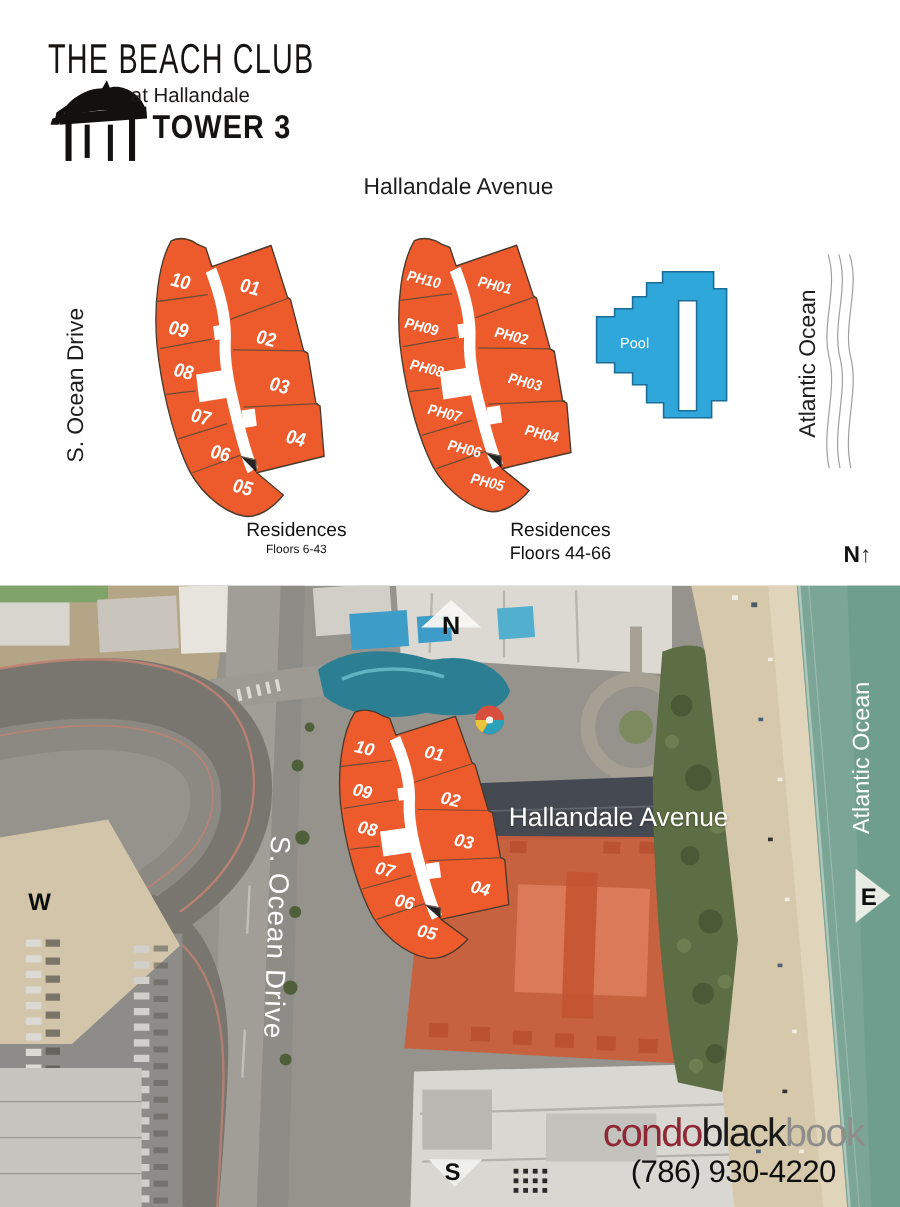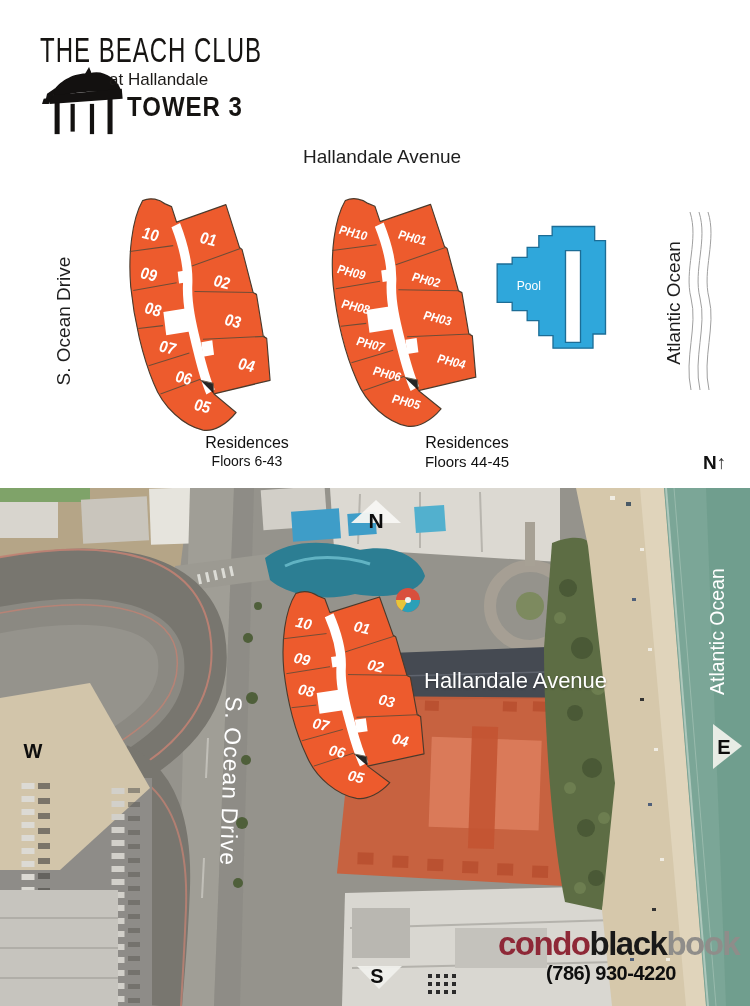--- a/index.html
+++ b/index.html
@@ -24,25 +24,25 @@
   .cap-ph{left:397px;top:433px;width:140px;}
   .north-up{left:703px;top:452px;font-size:19px;color:#111;font-weight:600;}
   .north-up .arrow{font-weight:400;color:#333;}
   .unit-label{fill:#ffffff;font-family:"Liberation Sans",sans-serif;font-style:italic;
               font-weight:bold;text-anchor:middle;}
   .map-text{fill:#ffffff;font-family:"Liberation Sans",sans-serif;}
   .compass-letter{fill:#0d0d0d;font-family:"Liberation Sans",sans-serif;font-weight:600;
                   text-anchor:middle;}
   
   .brand{left:498px;top:927px;width:226px;text-align:center;line-height:1;}
-  .brand-line{font-size:33px;font-weight:bold;letter-spacing:-1.5px;white-space:nowrap;}
+  .brand-line{font-size:33px;font-weight:normal;letter-spacing:-1.5px;white-space:nowrap;}
   .brand-condo{color:#8e2837;}
   .brand-black{color:#191919;}
   .brand-book{color:#8f8d8a;}
-  .brand-phone{font-size:20px;font-weight:bold;color:#0e0e0e;margin-top:3px;letter-spacing:-0.5px;}
+  .brand-phone{font-size:26px;font-weight:normal;color:#0e0e0e;margin-top:3px;letter-spacing:-0.5px;}
 </style>
 </head>
 <body>
 
 <div class="page">
 
   <div class="abs logo-title">THE BEACH CLUB</div>
   <svg class="abs logo-hut" width="84" height="76" viewBox="0 0 100 90">
     <g fill="#131110">
       <path d="M14,36 C20,26 38,14 56,16 C72,10 88,22 93,33 L95,40 L90,42 C70,34 34,38 14,45 Z"></path>
@@ -128,25 +128,25 @@
   <svg class="abs" style="left:488px;top:209px;" width="135" height="150" viewBox="0 0 160 180">
     <path fill-rule="evenodd" fill="#2FA7DB" stroke="#1c6d96" stroke-width="1.6" d="M76,21 L127,21 L127,38 L140,38 L140,150 L125,150 L125,167 L77,167 L77,152 L60,152
              L60,134 L46,134 L46,122 L28,122 L28,112 L10,112 L10,66 L28,66 L28,58 L46,58
              L46,46 L60,46 L60,32 L76,32 Z
              M92,50 L110,50 L110,160 L92,160 Z"></path>
     <text x="48" y="97" font-size="14.5" fill="#ffffff" font-family="Liberation Sans, sans-serif" text-anchor="middle">Pool</text>
   </svg>
 
   <div class="abs caption cap-res">
     <div>Residences</div>
-    <div style="font-size:14px">Floors 6-43</div>
+    <div style="font-size:10px">Floors 6-43</div>
   </div>
   <div class="abs caption cap-ph">
     <div>Residences</div>
-    <div style="font-size:15px">Floors 44-45</div>
+    <div style="font-size:15px">Floors 44-66</div>
   </div>
 
   <div class="abs north-up"><span>N</span><span class="arrow">↑</span></div>
 
   <svg class="abs" style="left:0;top:488px;" width="750" height="518" viewBox="0 0 750 518">
 
     <rect x="0" y="0" width="750" height="518" fill="#95938c"></rect>
 
     <polygon points="0,0 190,0 180,82 0,96" fill="#b5a587"></polygon>
     <rect x="0" y="0" width="58" height="50" fill="#d8d5ce"></rect>

